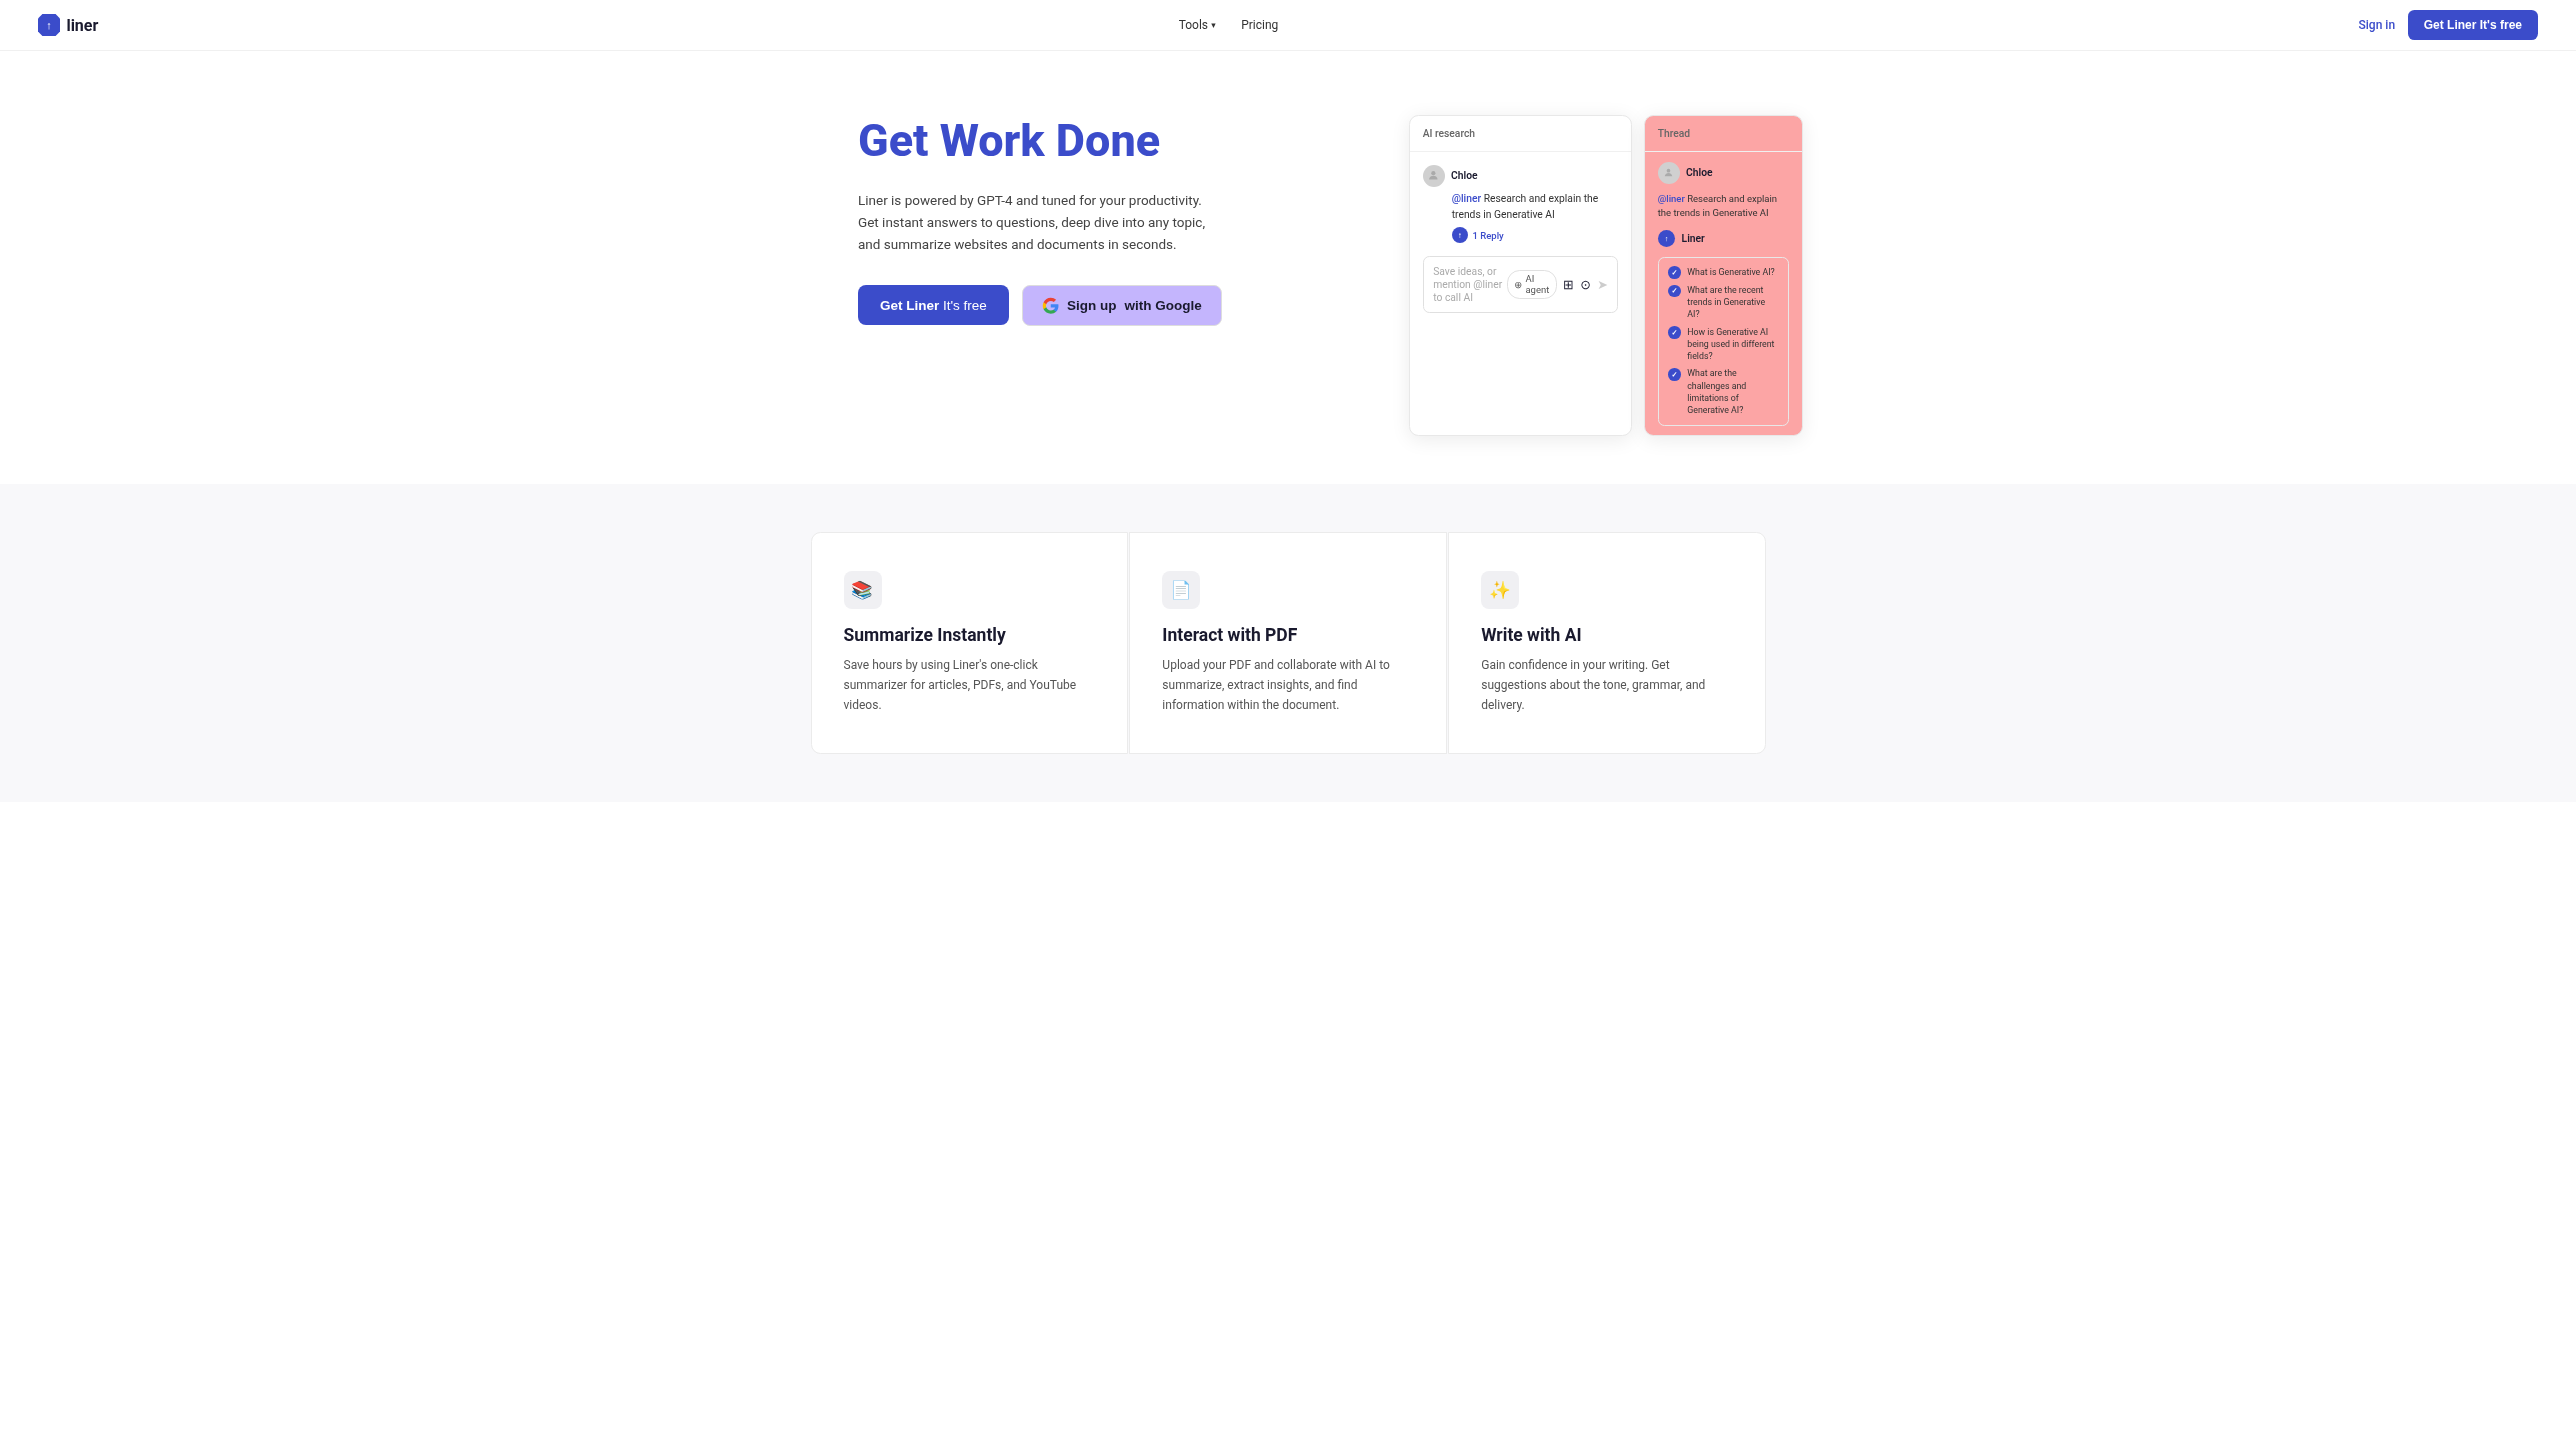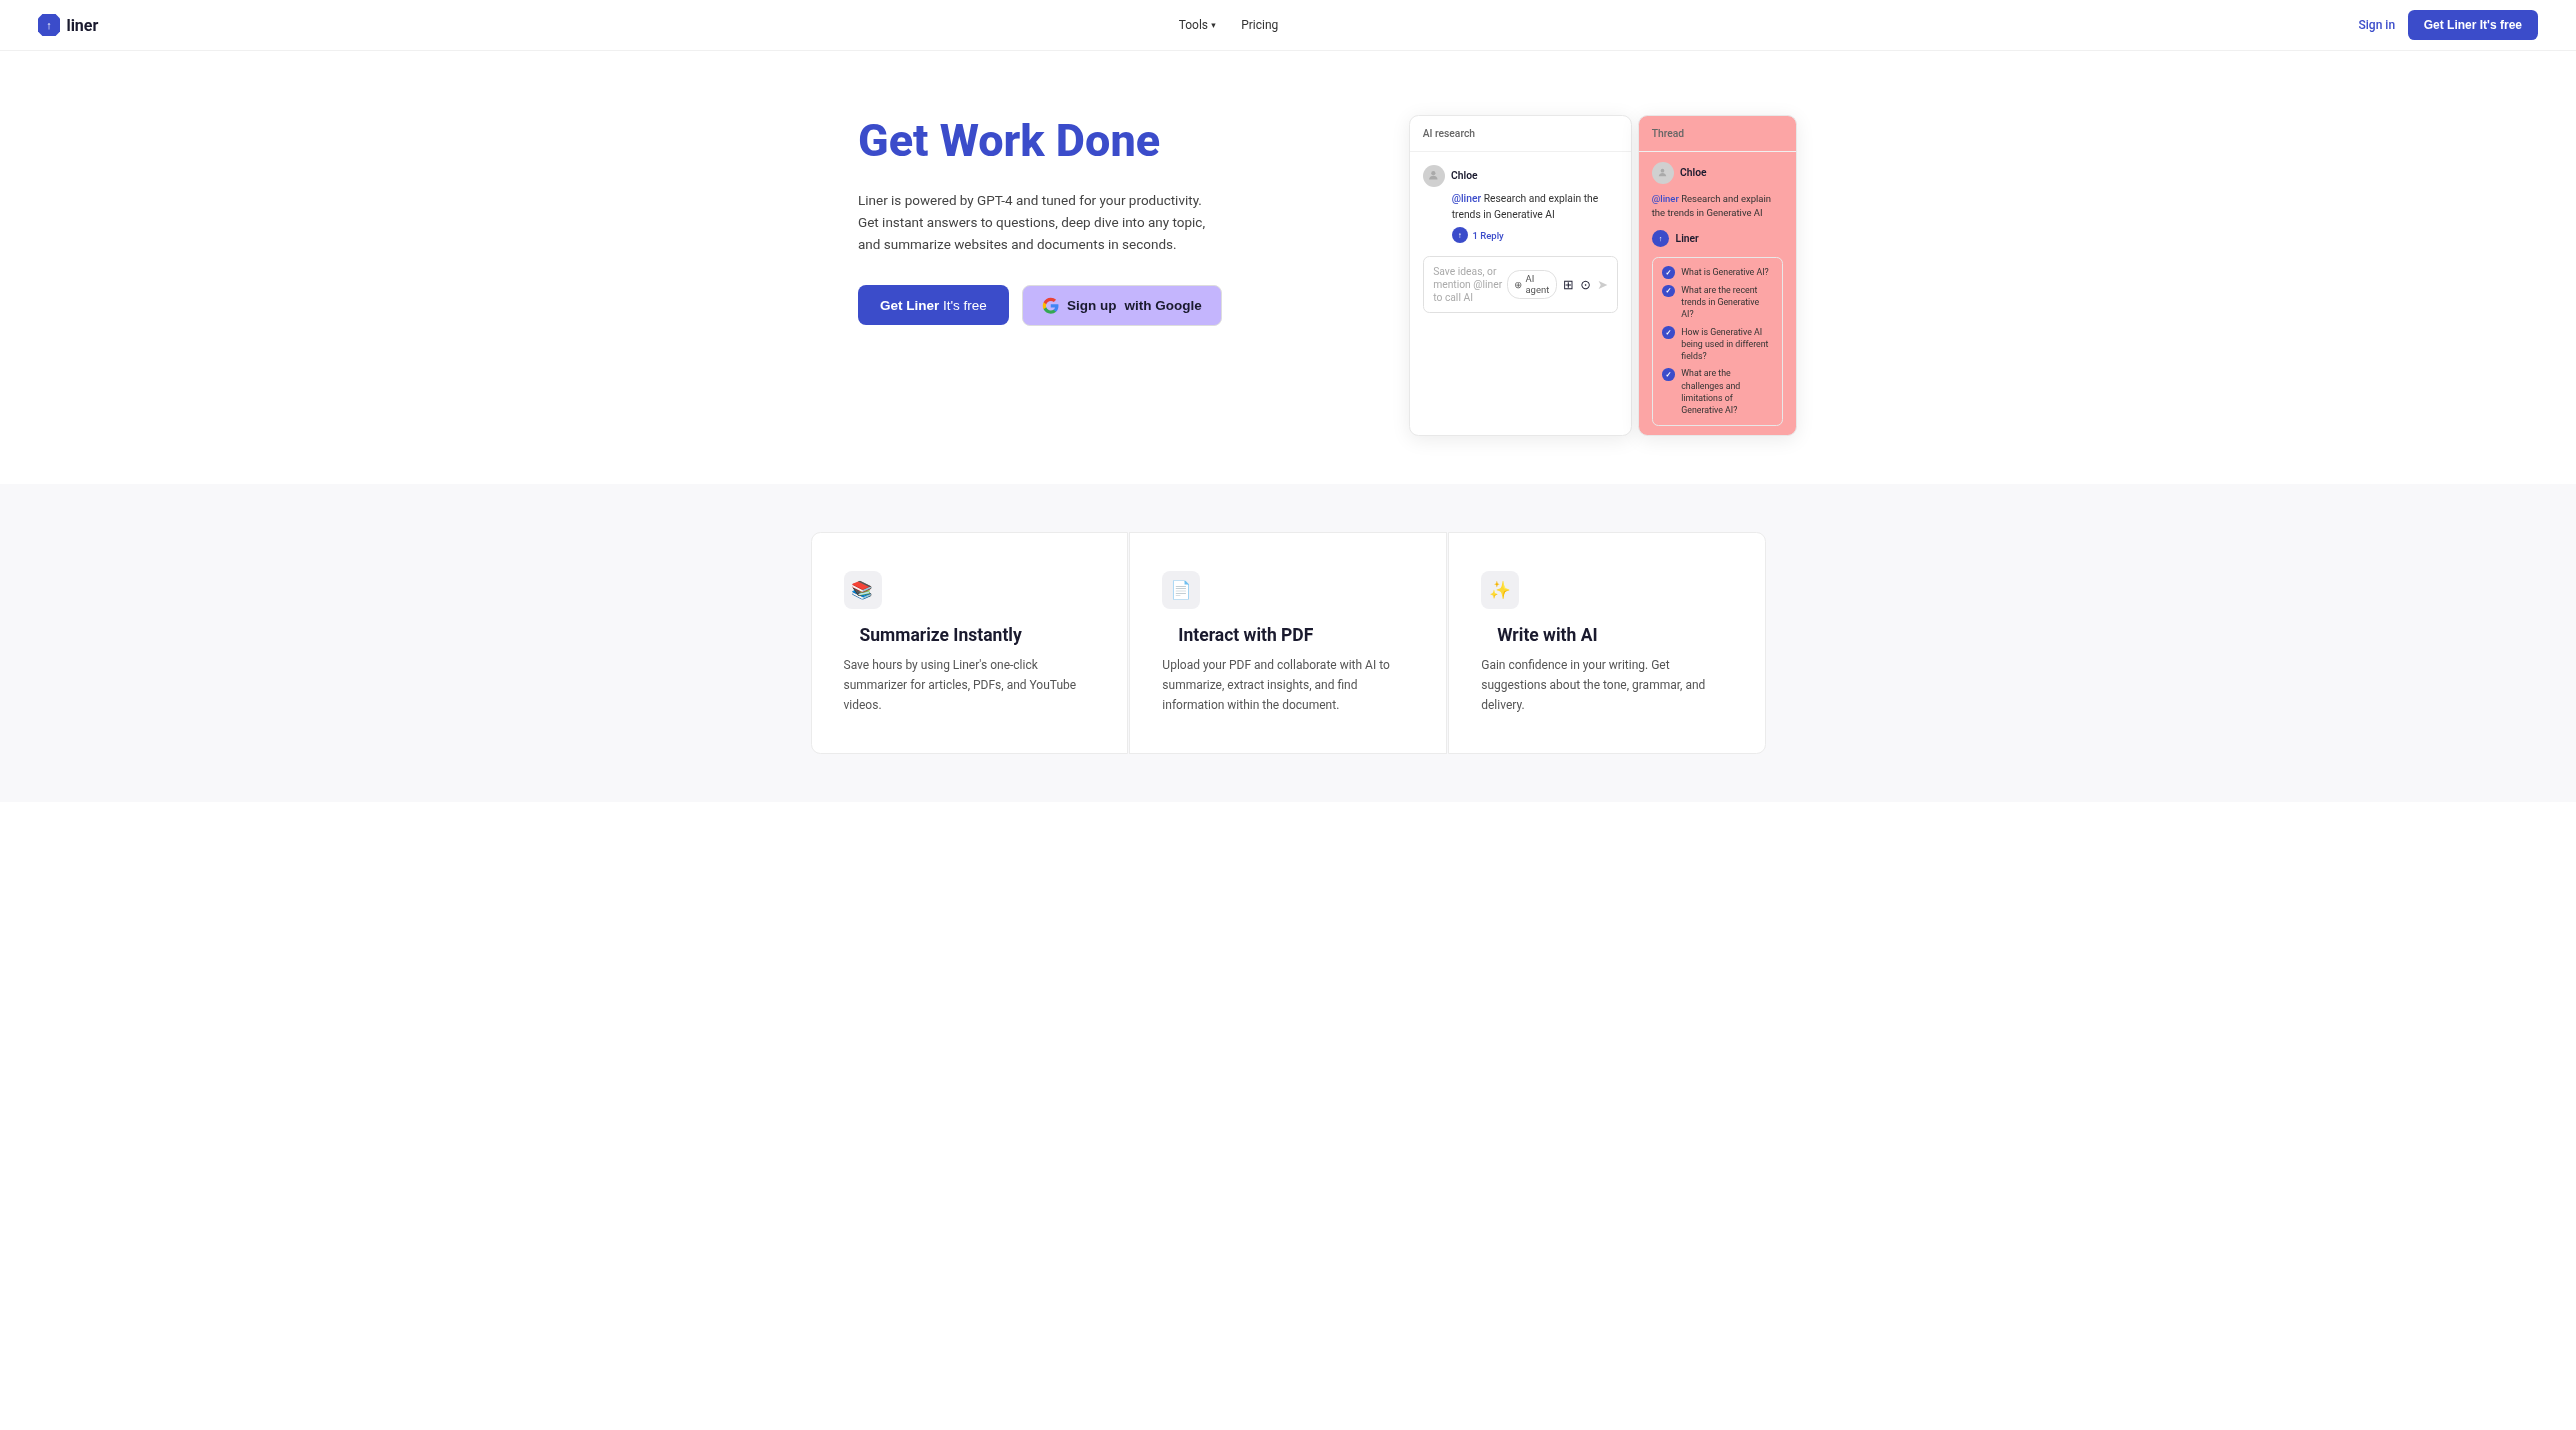--- a/index.html
+++ b/index.html
@@ -47,21 +47,21 @@
     }
     .get-liner-btn-hero .it { font-weight: 400; }
     .google-signup-btn {
       background: #c4b5fd; color: #1a1a2e; border: 1.2px solid #ddd; border-radius: 8px;
       padding: 11px 19px; font-size: 13.5px; font-weight: 600; cursor: pointer;
       display: flex; align-items: center; gap: 8px;
     }
 
     
     .hero-panel { flex: 0 0 auto; width: 398px; position: relative; }
-    .panel-wrapper { display: flex; gap: 6px; }
+    .panel-wrapper { display: flex; gap: 12px; }
     .ai-research-card {
       background: white; border: 0.8px solid #e8e8e8; border-radius: 9.5px;
       padding: 0; width: 223px; box-shadow: 0 3.2px 19px rgba(0,0,0,0.08);
       overflow: hidden;
     }
     .card-header { padding: 11px 12.7px; border-bottom: 0.8px solid #f0f0f0; font-size: 10.3px; color: #666; font-weight: 500; }
     .card-body { padding: 12.7px; }
     .chat-message { display: flex; flex-direction: column; gap: 4.8px; margin-bottom: 12.7px; }
     .chat-user { display: flex; align-items: center; gap: 6.4px; }
     .avatar-circle { width: 22px; height: 22px; border-radius: 50%; background: #d0d0d0; display: flex; align-items: center; justify-content: center; font-size: 8.8px; color: #666; flex-shrink: 0; }
@@ -102,21 +102,21 @@
     .check-circle::after { content: '✓'; color: white; font-size: 7.2px; font-weight: bold; }
     .check-text { font-size: 8.8px; color: #333; line-height: 1.4; }
 
     
     .features { background: #f8f8fa; padding: 48px 38px; }
     .features-grid { display: grid; grid-template-columns: repeat(3, 1fr); gap: 1.6px; max-width: 955px; margin: 0 auto; }
     .feature-card { background: white; border: 0.8px solid #ebebeb; padding: 38px 32px; }
     .feature-card:first-child { border-radius: 9.5px 0 0 9.5px; }
     .feature-card:last-child { border-radius: 0 9.5px 9.5px 0; }
     .feature-icon { width: 38px; height: 38px; background: #f0f0f3; border-radius: 8px; display: flex; align-items: center; justify-content: center; margin-bottom: 16px; font-size: 17.5px; }
-    .feature-title { font-size: 17.5px; font-weight: 700; color: #1a1a2e; margin-bottom: 11px; margin-left: 16px; }
+    .feature-title { font-size: 17.5px; font-weight: 700; color: #1a1a2e; margin-bottom: 11px; }
     .feature-desc { font-size: 12px; color: #555; line-height: 1.65; }
 
     
     .g-svg { width: 17.5px; height: 17.5px; }
   </style>
 </head>
 <body>
 
 <nav class="navbar">
   <a class="navbar-logo" href="#">

